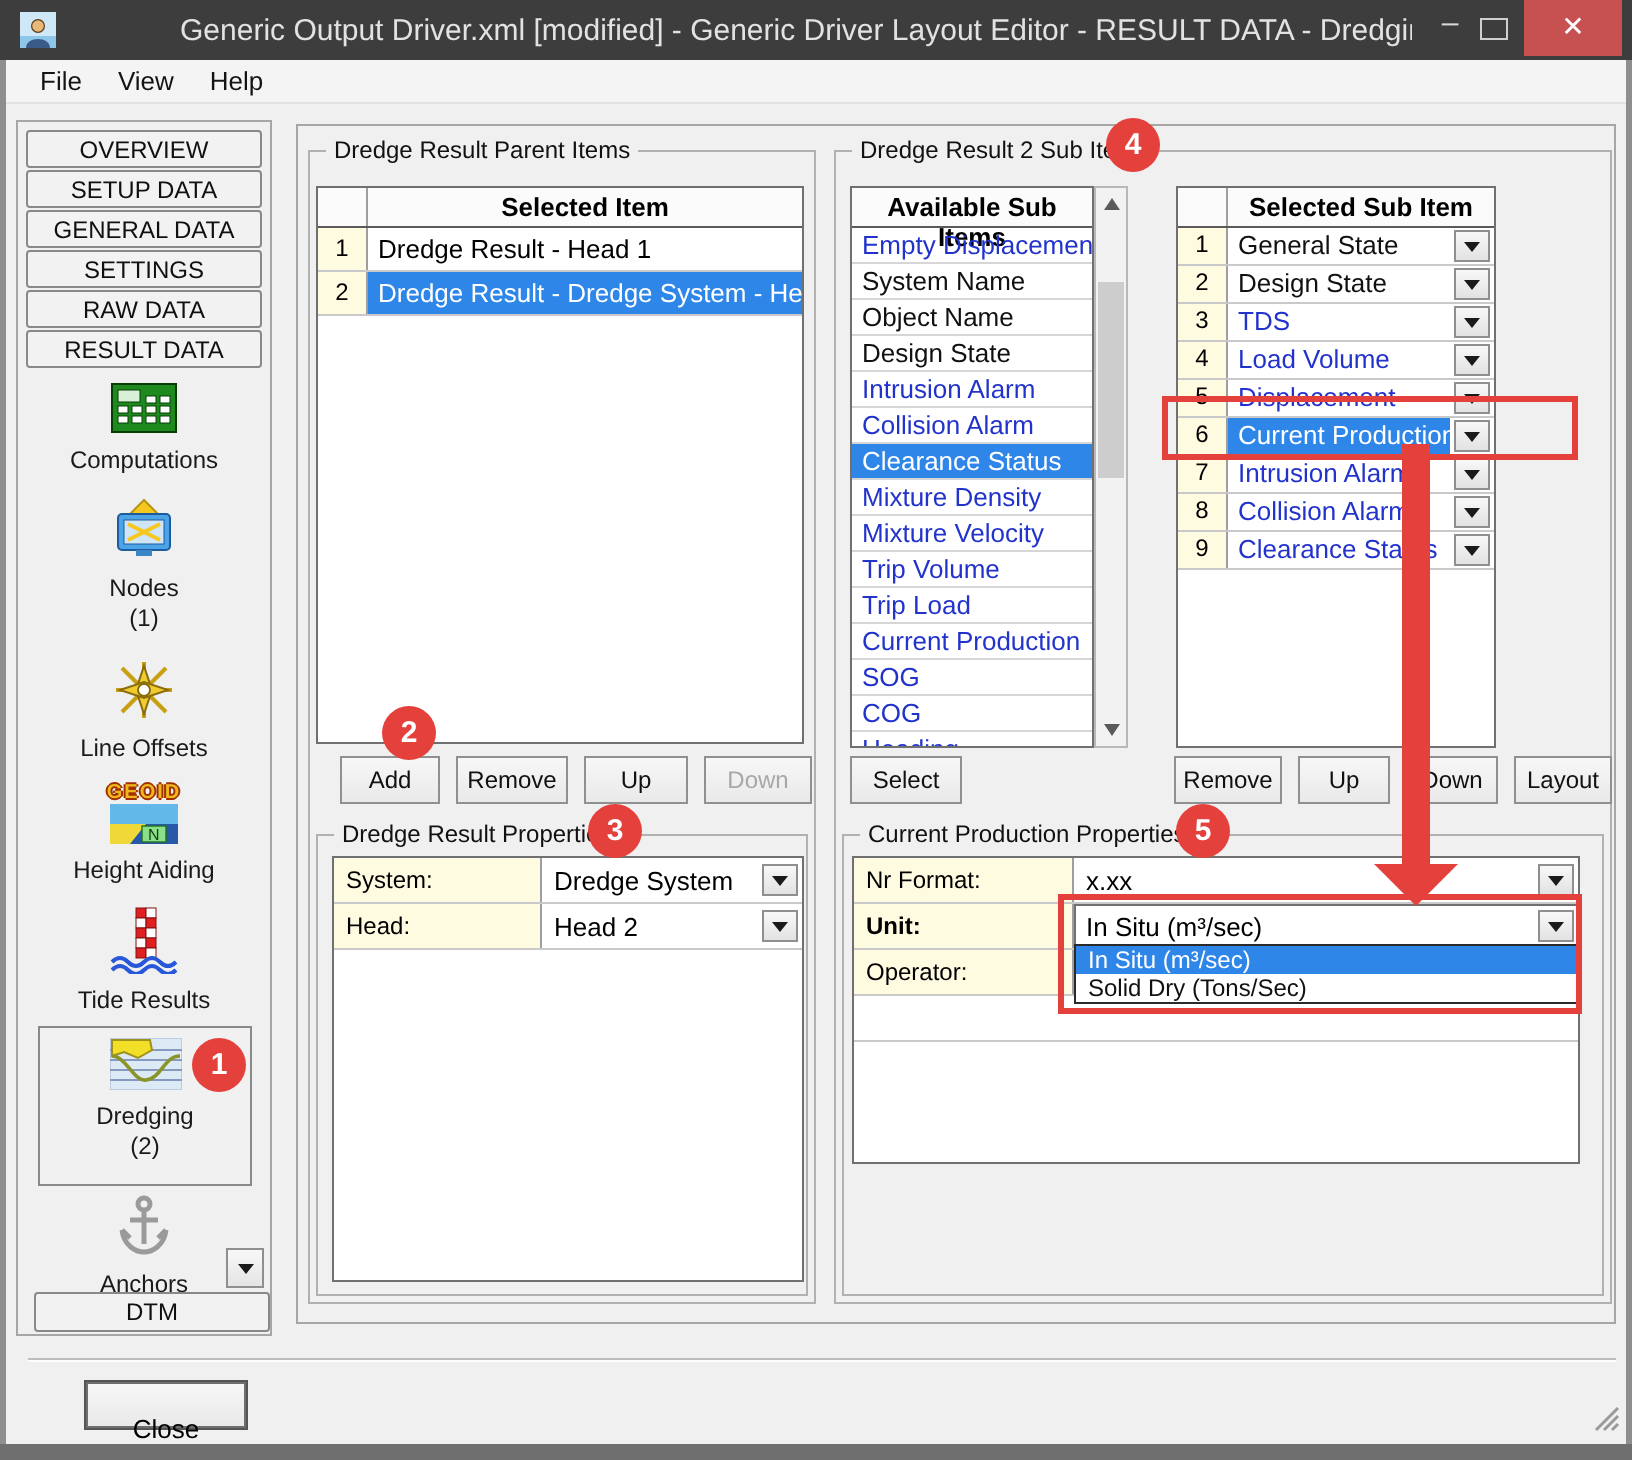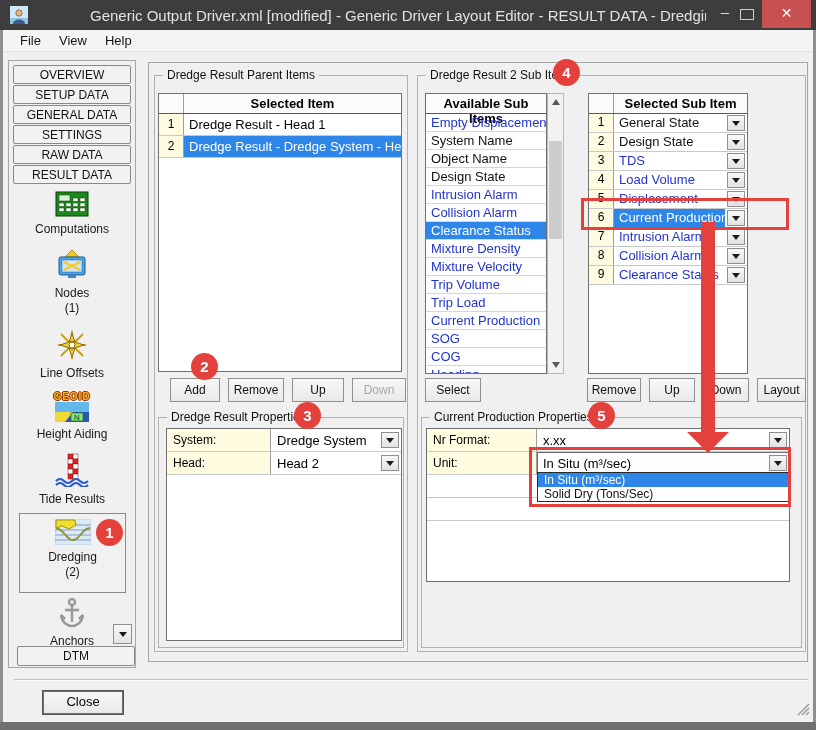--- a/index.html
+++ b/index.html
@@ -1,20 +1,20 @@
 <!DOCTYPE html>
 <html style="--red: #e5413c; --selblue: #2e86e9; --linkblue: #2233cc; --yellow: #fffbe1; --titlebar: #3d3d3d; --closered: #c75050;"><head>
 <meta charset="utf-8">
 <style>
   html,body{margin:0;padding:0;background:#d8d8d8;font-family:"Liberation Sans","DejaVu Sans",sans-serif;}
   .window{position:relative;width:816px;height:730px;background:#f0f0f0;overflow:hidden;
           box-shadow:inset 0 0 0 1px #6a6a6a;}
   .abs{position:absolute;}
   .pre{white-space:pre;}
-  .bold{font-weight:normal;}
+  .bold{font-weight:bold;}
   .blue{color:var(--linkblue,#2233cc);}
 
   
   #titlebar{position:absolute;left:0;top:0;width:816px;height:30px;background:var(--titlebar,#3d3d3d);}
   #title{position:absolute;left:90px;right:110px;top:7px;text-align:center;font-size:15px;color:#e2e2e2;
          white-space:nowrap;overflow:hidden;}
   #min-btn{position:absolute;left:712px;top:0;width:26px;height:28px;color:#d8d8d8;text-align:center;
            font-size:15px;line-height:24px;}
   #max-btn{position:absolute;left:740px;top:9px;width:12px;height:9px;border:1px solid #d0d0d0;}
   #close-btn-title{position:absolute;left:762px;top:0;width:49px;height:28px;background:var(--closered,#c75050);
@@ -36,21 +36,21 @@
   .tool-label{display:block;font-size:12px;color:#1a1a1a;margin-top:1px;}
   #geoid-text{font-size:10px;font-weight:bold;letter-spacing:1px;color:#f0b81c;
      text-shadow:1px 0 #a03000,-1px 0 #a03000,0 1px #a03000,0 -1px #a03000;}
   #dredging-box{position:absolute;left:10px;top:452px;width:107px;height:80px;border:1px solid #8a8a8a;
      background:#f1f1f1;text-align:center;padding-top:5px;box-sizing:border-box;}
   #anchors-dd{position:absolute;left:104px;top:563px;width:19px;height:20px;background:linear-gradient(#f8f8f8,#e4e4e4);
      border:1px solid #8f8f8f;display:flex;align-items:center;justify-content:center;box-sizing:border-box;}
   #dtm-btn{position:absolute;left:4px;top:585px;width:118px;height:20px;}
   #close-btn{position:absolute;left:43px;top:691px;width:80px;height:23px;background:linear-gradient(#f7f7f7,#e9e9e9);
      border:1px solid #6e6e6e;box-shadow:0 0 0 1px #555;font-size:13px;text-align:center;
-     padding-top:2px;box-sizing:border-box;}
+     padding-top:15px;box-sizing:border-box;}
   #bottom-sep{position:absolute;left:14px;top:679px;width:794px;height:1px;background:#bdbdbd;border-bottom:1px solid #fdfdfd;}
 
   
   #main-outer{position:absolute;left:148px;top:62px;width:660px;height:600px;border:1px solid #a6a6a6;box-sizing:border-box;}
   .group{position:absolute;border:1px solid #b1b1b1;box-sizing:border-box;}
   .group-label{position:absolute;top:-8px;left:8px;background:#f0f0f0;padding:0 4px;font-size:12px;color:#111;white-space:nowrap;}
 
   .list-box{position:absolute;background:#fff;border:1px solid #707070;box-sizing:border-box;overflow:hidden;}
   .list-header{display:flex;height:20px;font-weight:bold;font-size:13px;background:#fbfbfb;border-bottom:1px solid #5a5a5a;box-sizing:border-box;}
   .hdr-num{width:25px;border-right:1px solid #9e9e9e;box-sizing:border-box;}
@@ -449,20 +449,21 @@
         <div class="p-row">
           <div class="p-label bold">Unit:</div>
           <div class="p-value combo">
             <span class="pre">In Situ (m³/sec)</span>
             <div class="dd-btn">
               <span class="dd-arrow"></span>
             </div>
           </div>
         </div>
         <div class="p-row">
+          <div class="p-label">Operator:</div>
           <div class="p-value">
             <span class="pre"></span>
           </div>
         </div>
         <div class="p-row">
           <div class="p-value">
             <span class="pre"></span>
           </div>
         </div>
       </div>

